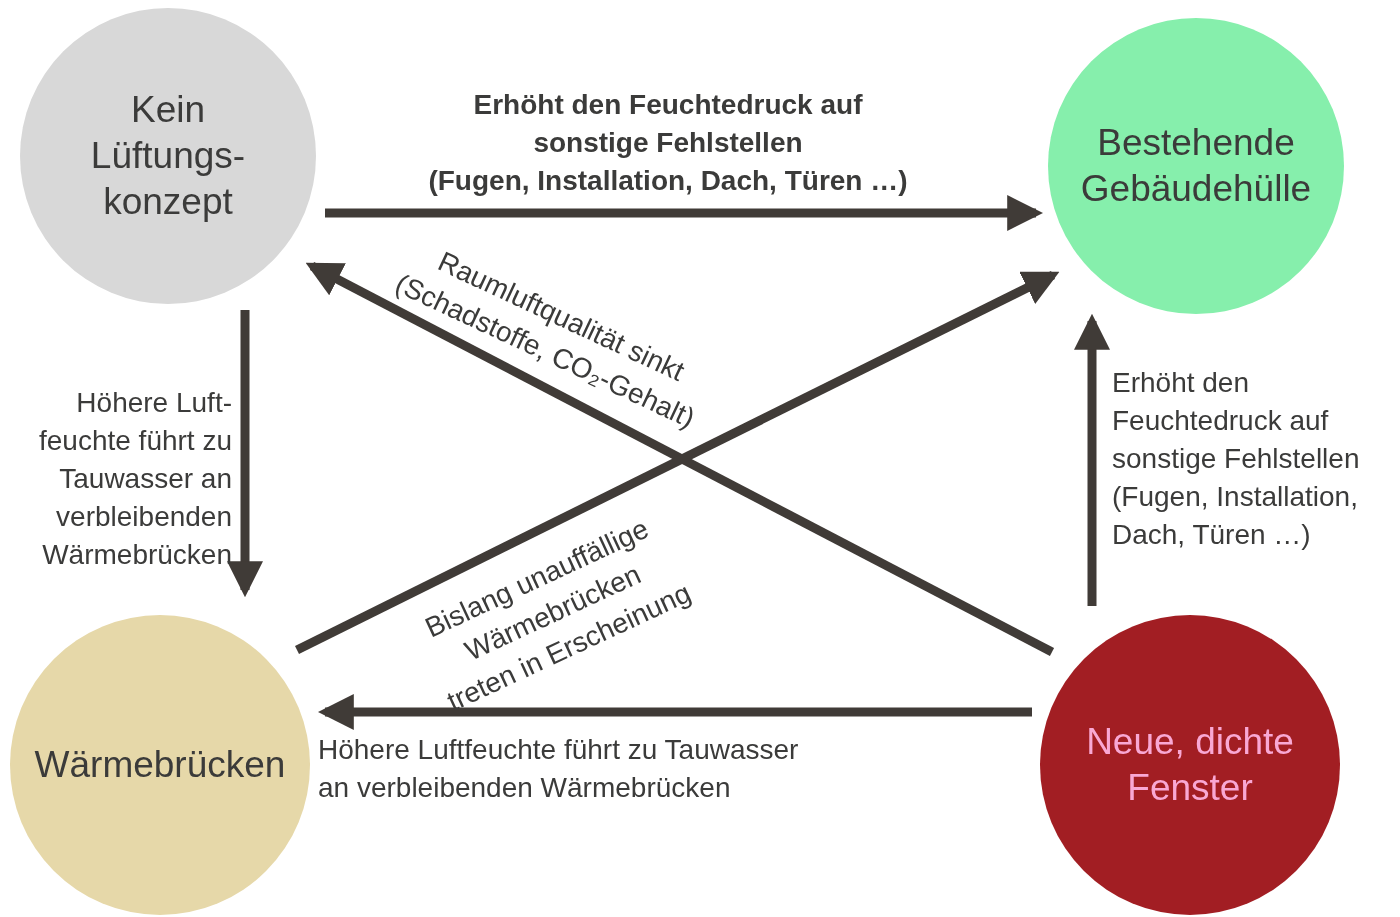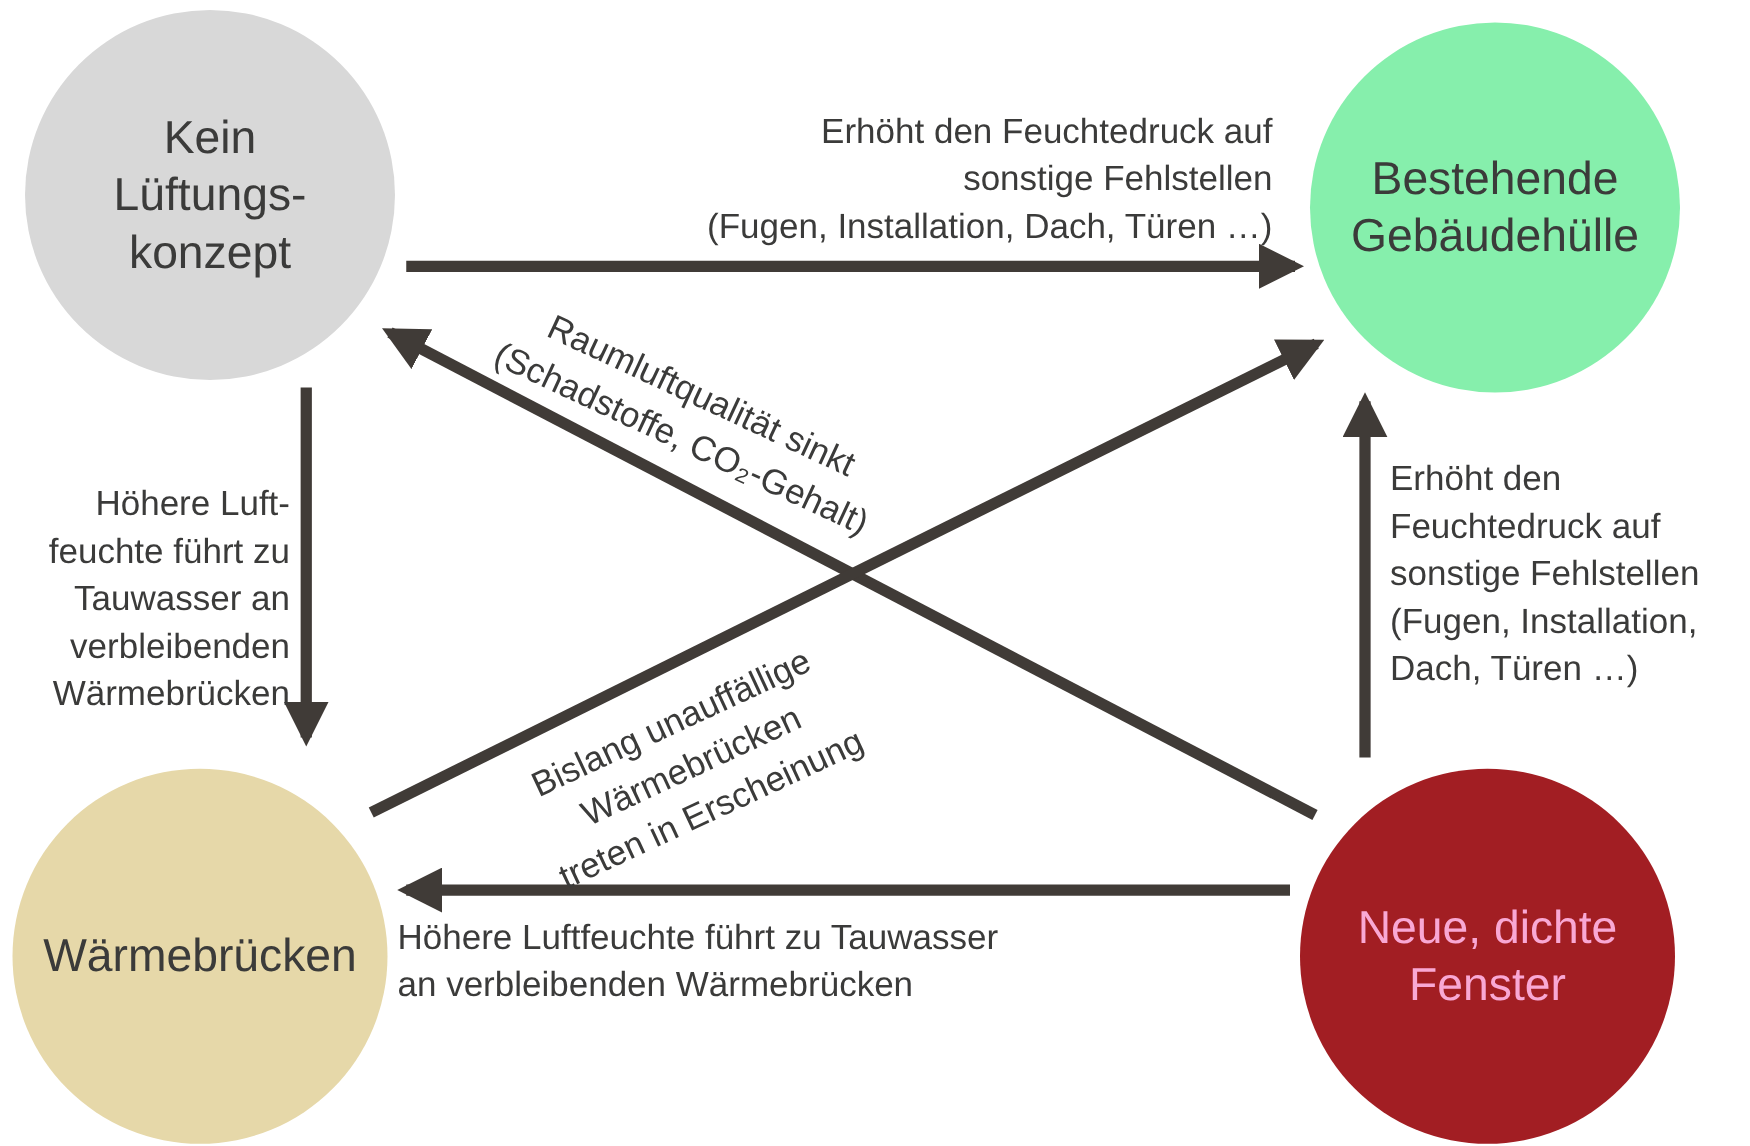--- a/index.html
+++ b/index.html
@@ -39,21 +39,21 @@
   #node-huelle      { left: 1048px; top: 18px;   width: 296px; height: 296px; background: #86efac; }
   #node-waerme      { left: 10px;   top: 615px; width: 300px; height: 300px; background: #e6d8a9; }
   #node-fenster     { left: 1040px; top: 615px; width: 300px; height: 300px; background: #a21e23; color: #f9a8d4; }
   .edge-label {
     position: absolute;
     font-size: 28px;
     line-height: 38px;
     white-space: pre-line;
     color: #3b3b3a;
   }
-  #label-top      { left: 318px;  top: 86px;  width: 700px; text-align: right; }
+  #label-top      { left: 318px;  top: 86px;  width: 700px; text-align: center; font-weight: bold; }
   #label-raumluft { left: 343px;  top: 296px; width: 420px; text-align: center; transform: rotate(25deg); }
   #label-left     { left: 0px;    top: 357px; width: 232px; text-align: right; margin-top: 27px; }
   #label-right    { left: 1112px; top: 364px; width: 310px; text-align: left; }
   #label-bislang  { left: 333px;  top: 556px; width: 440px; text-align: center; transform: rotate(-25deg); }
   #label-bottom   { left: 318px;  top: 731px; width: 700px; text-align: left; }
 </style>
 </head>
 <body>
 
 <div id="stage">

